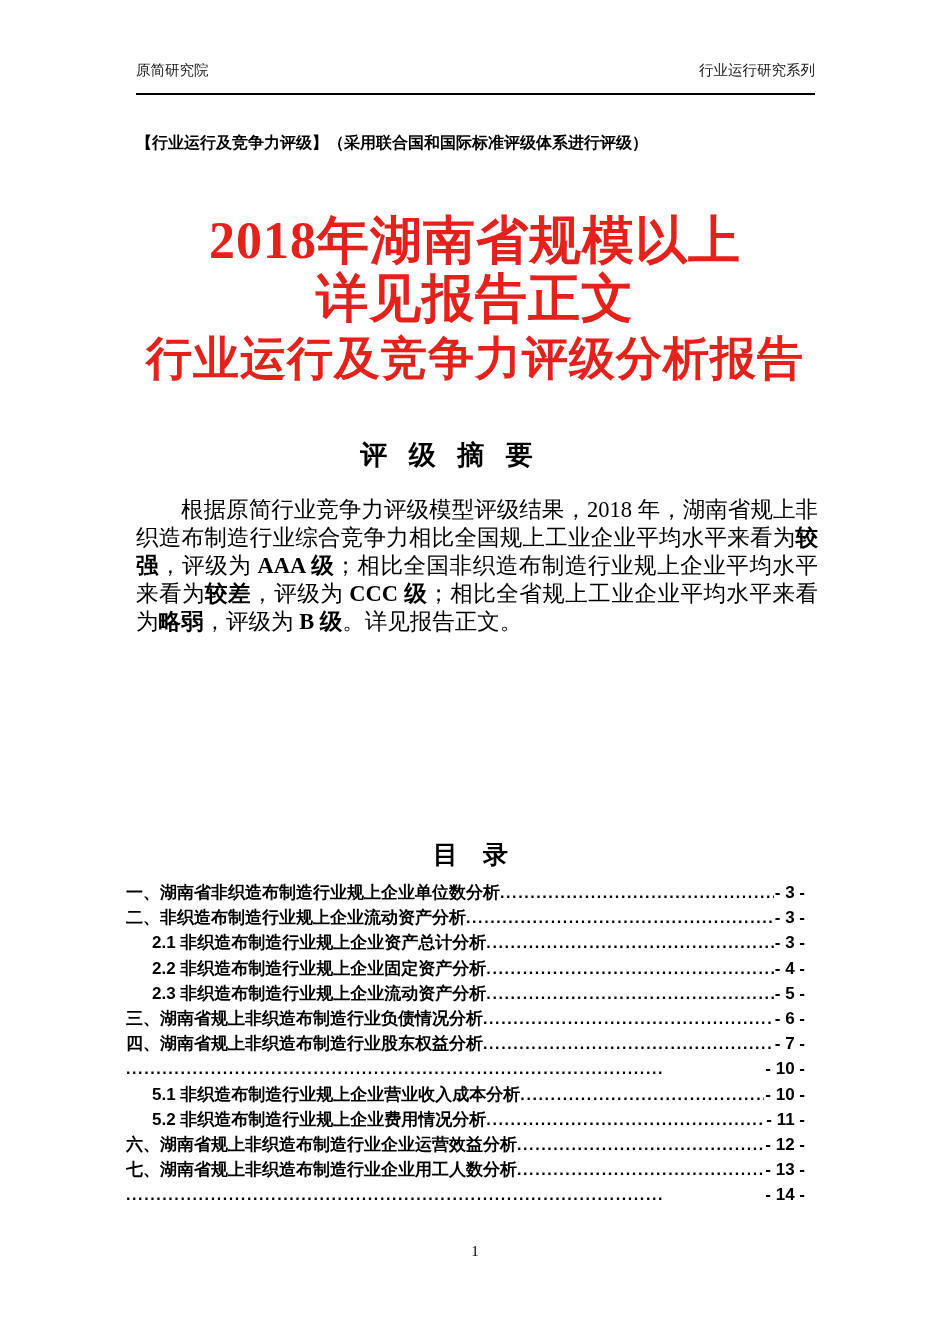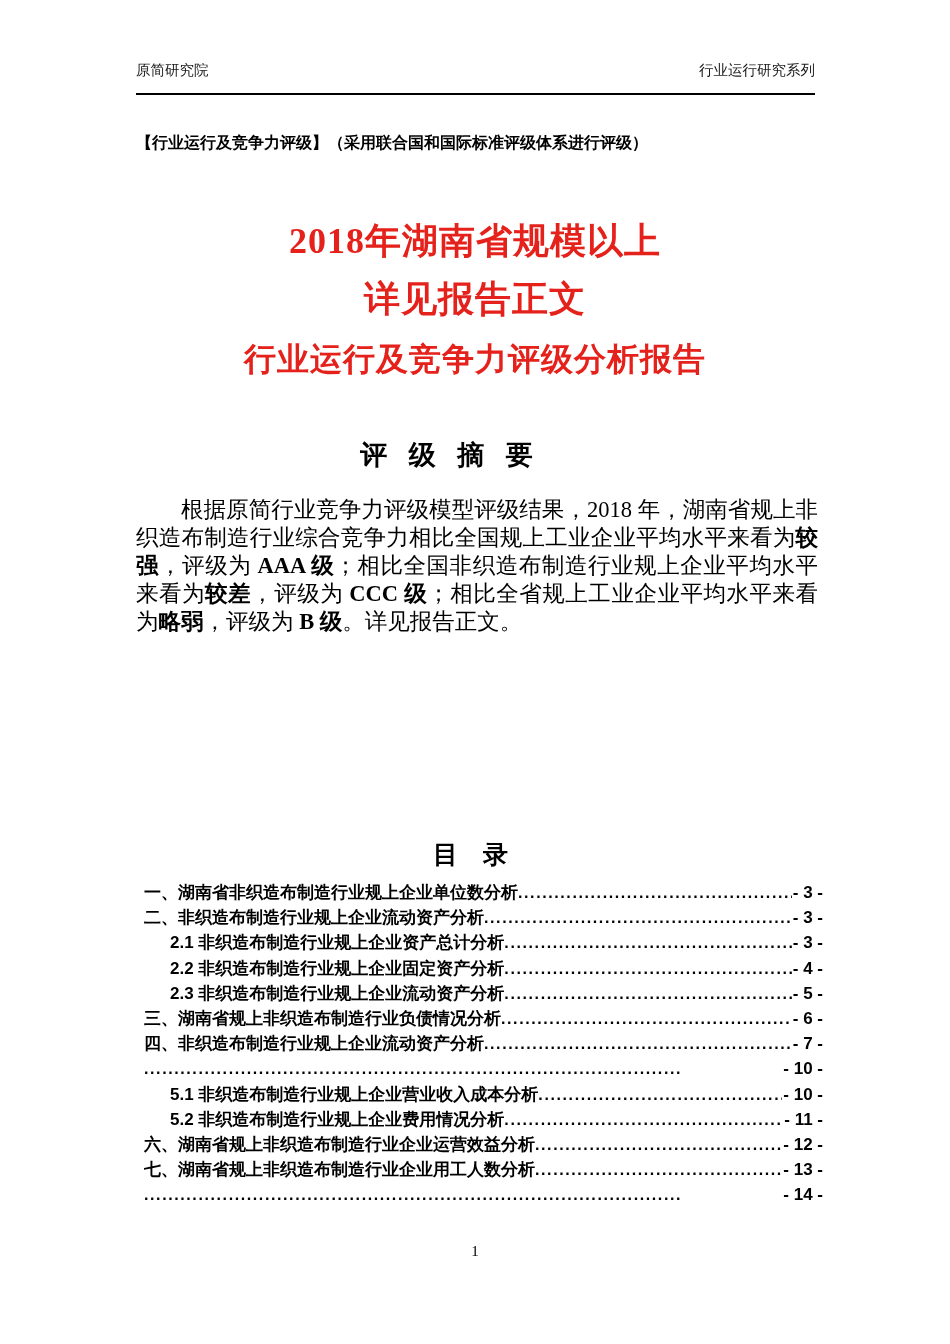--- a/index.html
+++ b/index.html
@@ -58,26 +58,26 @@
     left: 0;
     top: 212px;
     width: 950px;
     text-align: center;
     color: #E5211B;
     font-family: "Liberation Serif", "DejaVu Serif", serif;
     font-weight: bold;
   }
   .title-line-1,
   .title-line-2 {
-    font-size: 36px;
+    font-size: 52px;
     line-height: 58px;
     letter-spacing: 1px;
   }
   .title-line-3 {
-    font-size: 32px;
+    font-size: 46px;
     line-height: 62px;
     letter-spacing: 1px;
   }
 
   
   .summary-heading {
     position: absolute;
     left: 0;
     top: 437px;
     width: 900px;
@@ -115,21 +115,21 @@
     font-family: "Liberation Sans", "DejaVu Sans", sans-serif;
     font-size: 25px;
     font-weight: bold;
     letter-spacing: 9px;
     color: #000000;
   }
 
   
   .toc {
     position: absolute;
-    left: 144px;
+    left: 126px;
     top: 880px;
     width: 679px;
     font-family: "Liberation Sans", "DejaVu Sans", sans-serif;
     font-size: 17px;
     font-weight: bold;
     color: #000000;
   }
   .toc-row {
     display: flex;
     align-items: baseline;
@@ -212,21 +212,21 @@
         <span class="toc-label">2.3 非织造布制造行业规上企业流动资产分析</span>
         <span class="toc-dots">.........................................................................................</span>
         <span class="toc-page">- 5 -</span>
       </div>
       <div class="toc-row">
         <span class="toc-label">三、湖南省规上非织造布制造行业负债情况分析</span>
         <span class="toc-dots">.........................................................................................</span>
         <span class="toc-page">- 6 -</span>
       </div>
       <div class="toc-row">
-        <span class="toc-label">四、非织造布制造行业规上企业流动资产分析</span>
+        <span class="toc-label">四、湖南省规上非织造布制造行业股东权益分析</span>
         <span class="toc-dots">.........................................................................................</span>
         <span class="toc-page">- 7 -</span>
       </div>
       <div class="toc-row">
         <span class="toc-dots">.........................................................................................</span>
         <span class="toc-page">- 10 -</span>
       </div>
       <div class="toc-row level-2">
         <span class="toc-label">5.1 非织造布制造行业规上企业营业收入成本分析</span>
         <span class="toc-dots">.........................................................................................</span>

